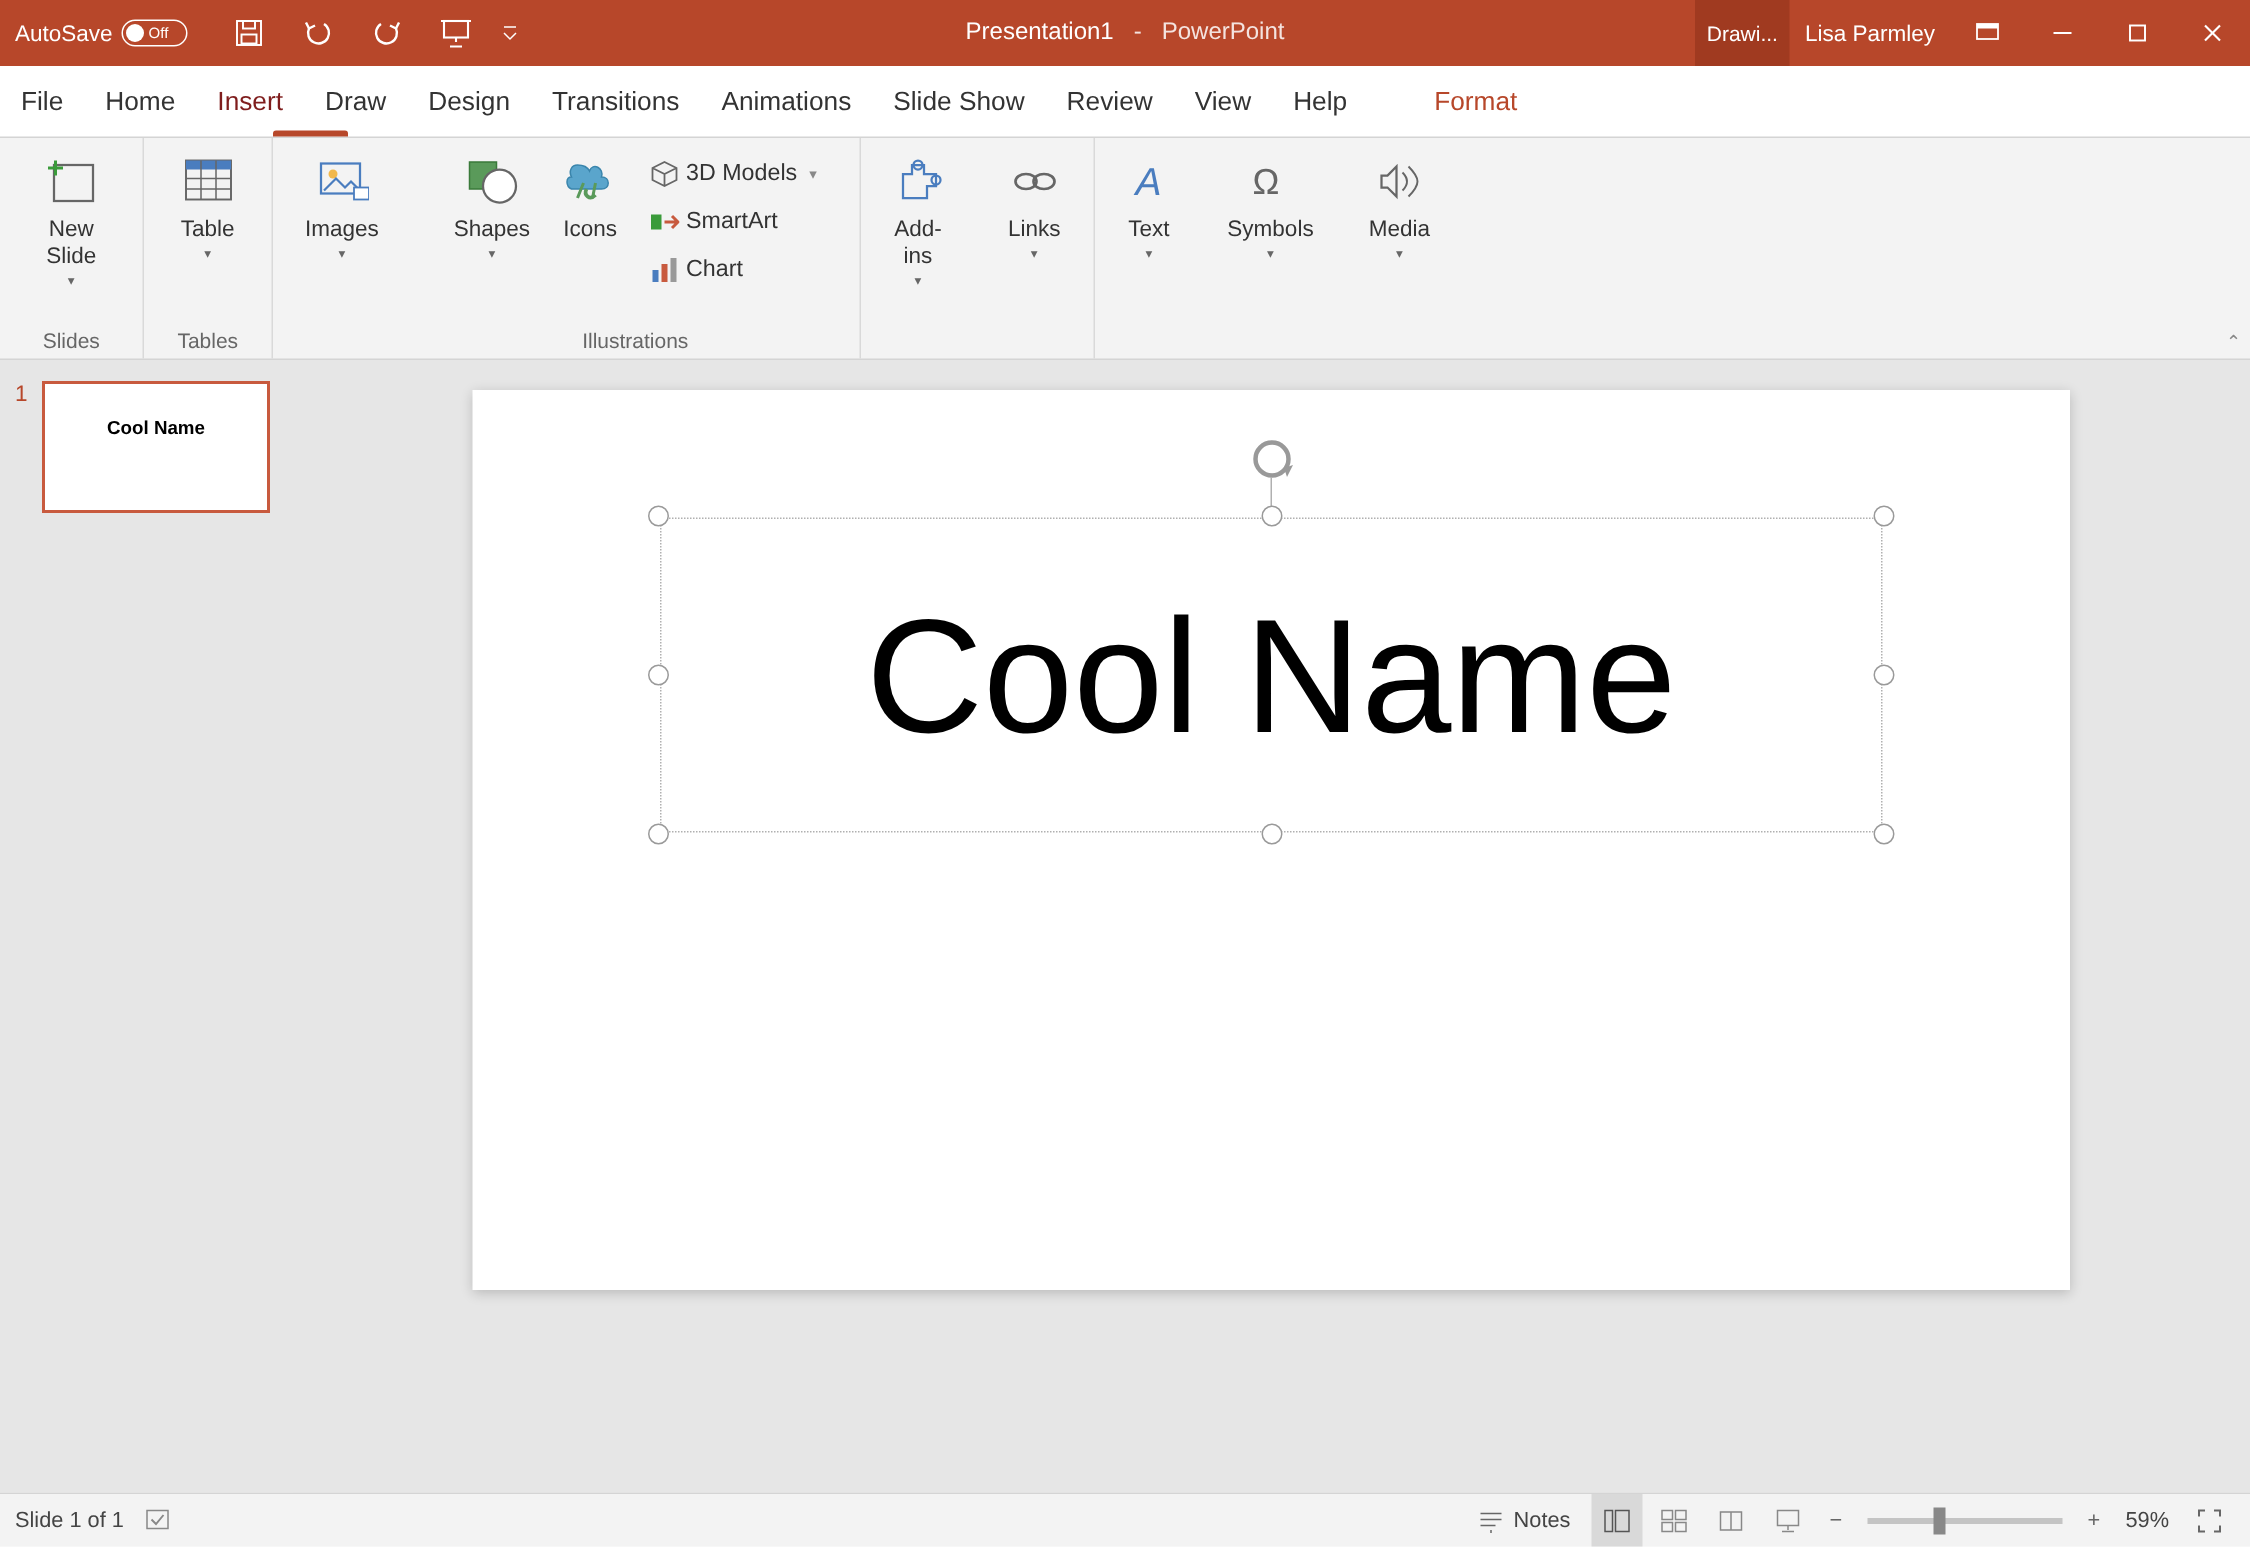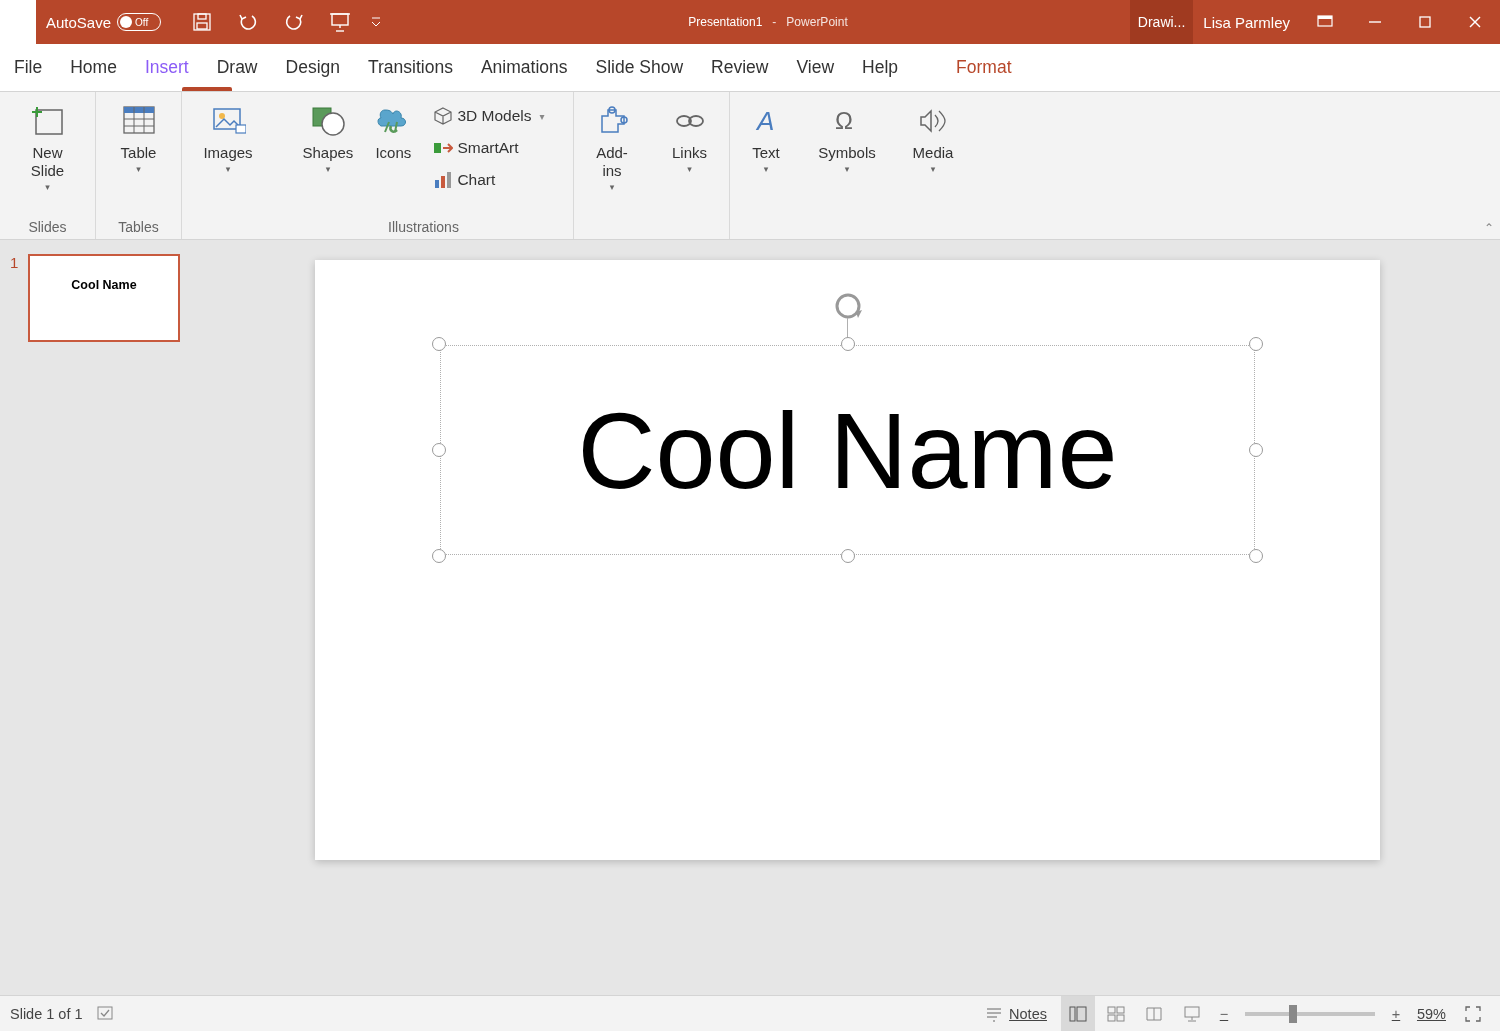--- a/index.html
+++ b/index.html
@@ -1,35 +1,35 @@
 <!DOCTYPE html>
 <html><head>
 <meta charset="utf-8">
 <style>
 * { box-sizing: border-box; margin: 0; padding: 0; font-family: "Segoe UI", Arial, sans-serif; }
 html, body { width: 1500px; height: 1031px; overflow: hidden; background: #fff; }
 
 
-.title-bar { height: 44px; background: #b7472a; display: flex; align-items: center; color: #fff; position: relative; margin-left: 36px; }
+.title-bar { height: 44px; background: #b7472a; display: flex; align-items: center; color: #fff; position: relative; }
 .autosave { display: flex; align-items: center; gap: 6px; padding: 0 10px; font-size: 15px; }
 .autosave-toggle { width: 44px; height: 18px; border: 1px solid #fff; border-radius: 10px; display: flex; align-items: center; font-size: 10px; padding: 0 2px; }
 .autosave-knob { width: 12px; height: 12px; border-radius: 50%; background: #fff; margin-right: 3px; }
 .qat { display: flex; align-items: center; gap: 0; margin-left: 8px; }
 .qat-btn { width: 46px; height: 44px; display: flex; align-items: center; justify-content: center; color: #fff; }
-.title-text { position: absolute; left: 50%; transform: translateX(-50%); font-size: 12px; color: #fff; }
+.title-text { position: absolute; left: 50%; transform: translateX(-50%); font-size: 16px; color: #fff; }
 .title-text .dim { color: rgba(255,255,255,0.85); }
 .title-right { margin-left: auto; display: flex; align-items: center; height: 100%; }
 .user-name { font-size: 15px; padding: 0 10px; }
 .draw-tools { background: #a03a20; height: 100%; display: flex; align-items: center; padding: 0 8px; font-size: 14px; }
 .win-btn { width: 50px; height: 44px; display: flex; align-items: center; justify-content: center; color: #fff; font-size: 14px; }
 
 
 .tab-strip { height: 48px; background: #fff; display: flex; align-items: center; border-bottom: 1px solid #d4d4d4; position: relative; }
 .tab { padding: 0 14px; height: 48px; display: flex; align-items: center; font-size: 17.5px; color: #333; cursor: default; }
-.tab.active { color: #8b5cf6; font-weight: 400; }
+.tab.active { color: #7f1d1d; font-weight: 400; }
 .tab.active::after { content: ""; position: absolute; bottom: 0; height: 4px; background: #b7472a; width: 50px; left: 182px; border-radius: 2px 2px 0 0; }
 .tab.format { color: #b7472a; }
 .tab-right { margin-left: auto; display: flex; align-items: center; height: 100%; padding-right: 8px; }
 .tellme { display: flex; align-items: center; gap: 6px; color: #444; font-size: 17px; padding: 0 10px; }
 .share-btn { width: 44px; height: 38px; display: flex; align-items: center; justify-content: center; border-left: 1px solid #e0e0e0; color: #b7472a; }
 
 
 .ribbon { height: 148px; background: #f3f3f3; display: flex; border-bottom: 1px solid #d4d4d4; position: relative; }
 .ribbon-group { border-right: 1px solid #d9d9d9; display: flex; flex-direction: column; align-items: center; padding: 6px 0 0 0; }
 .group-body { flex: 1; display: flex; align-items: flex-start; padding: 0 8px; }
@@ -65,21 +65,21 @@
 .handle.bl { bottom: -8px; left: -8px; }
 .handle.bm { bottom: -8px; left: 50%; margin-left: -7px; }
 .handle.br { bottom: -8px; right: -8px; }
 .rotate { position: absolute; top: -55px; left: 50%; margin-left: -16px; width: 32px; height: 32px; }
 .rotate-stem { position: absolute; top: 28px; left: 15px; width: 1.5px; height: 22px; background: #b0b0b0; }
 .textbox-content { position: absolute; inset: 0; display: flex; align-items: center; justify-content: center; font-size: 108px; color: #000; font-weight: 400; }
 
 
 .status-bar { height: 36px; background: #f3f3f3; border-top: 1px solid #d4d4d4; display: flex; align-items: center; padding: 0 10px; font-size: 14.5px; color: #444; }
 .status-left { display: flex; align-items: center; gap: 14px; }
-.status-right { margin-left: auto; display: flex; align-items: center; gap: 4px; text-decoration: underline; }
+.status-right { margin-left: auto; display: flex; align-items: center; gap: 4px; }
 .notes-btn { display: flex; align-items: center; gap: 6px; padding: 0 10px; height: 36px; }
 .view-btn { width: 34px; height: 36px; display: flex; align-items: center; justify-content: center; color: #777; }
 .view-btn.active { background: #d9d9d9; color: #444; }
 .zoom-track { width: 130px; height: 4px; background: #c4c4c4; position: relative; margin: 0 6px; }
 .zoom-thumb { width: 8px; height: 18px; background: #888; position: absolute; left: 44px; top: -7px; }
 .zoom-btn { width: 22px; height: 22px; display: flex; align-items: center; justify-content: center; border: 1px solid transparent; color: #666; }
 
 svg { display: block; }
 </style>
 </head>

